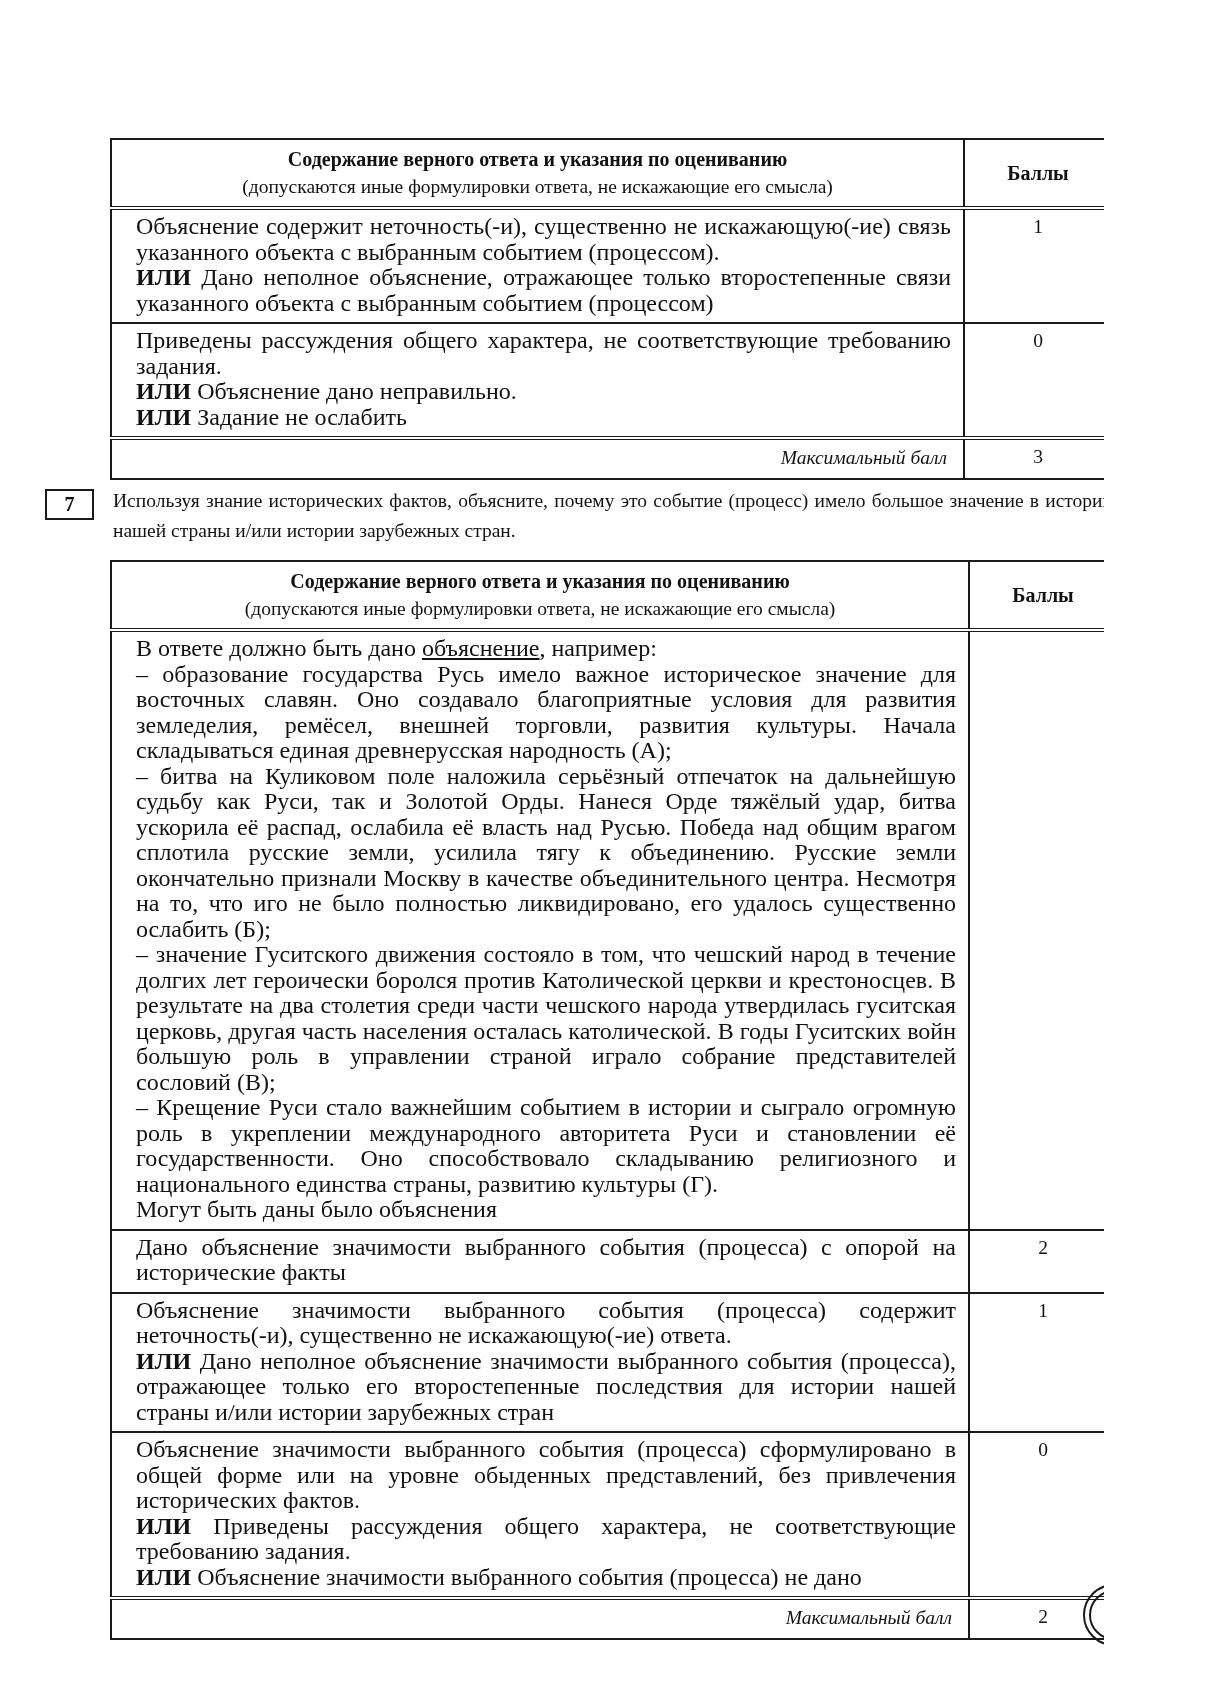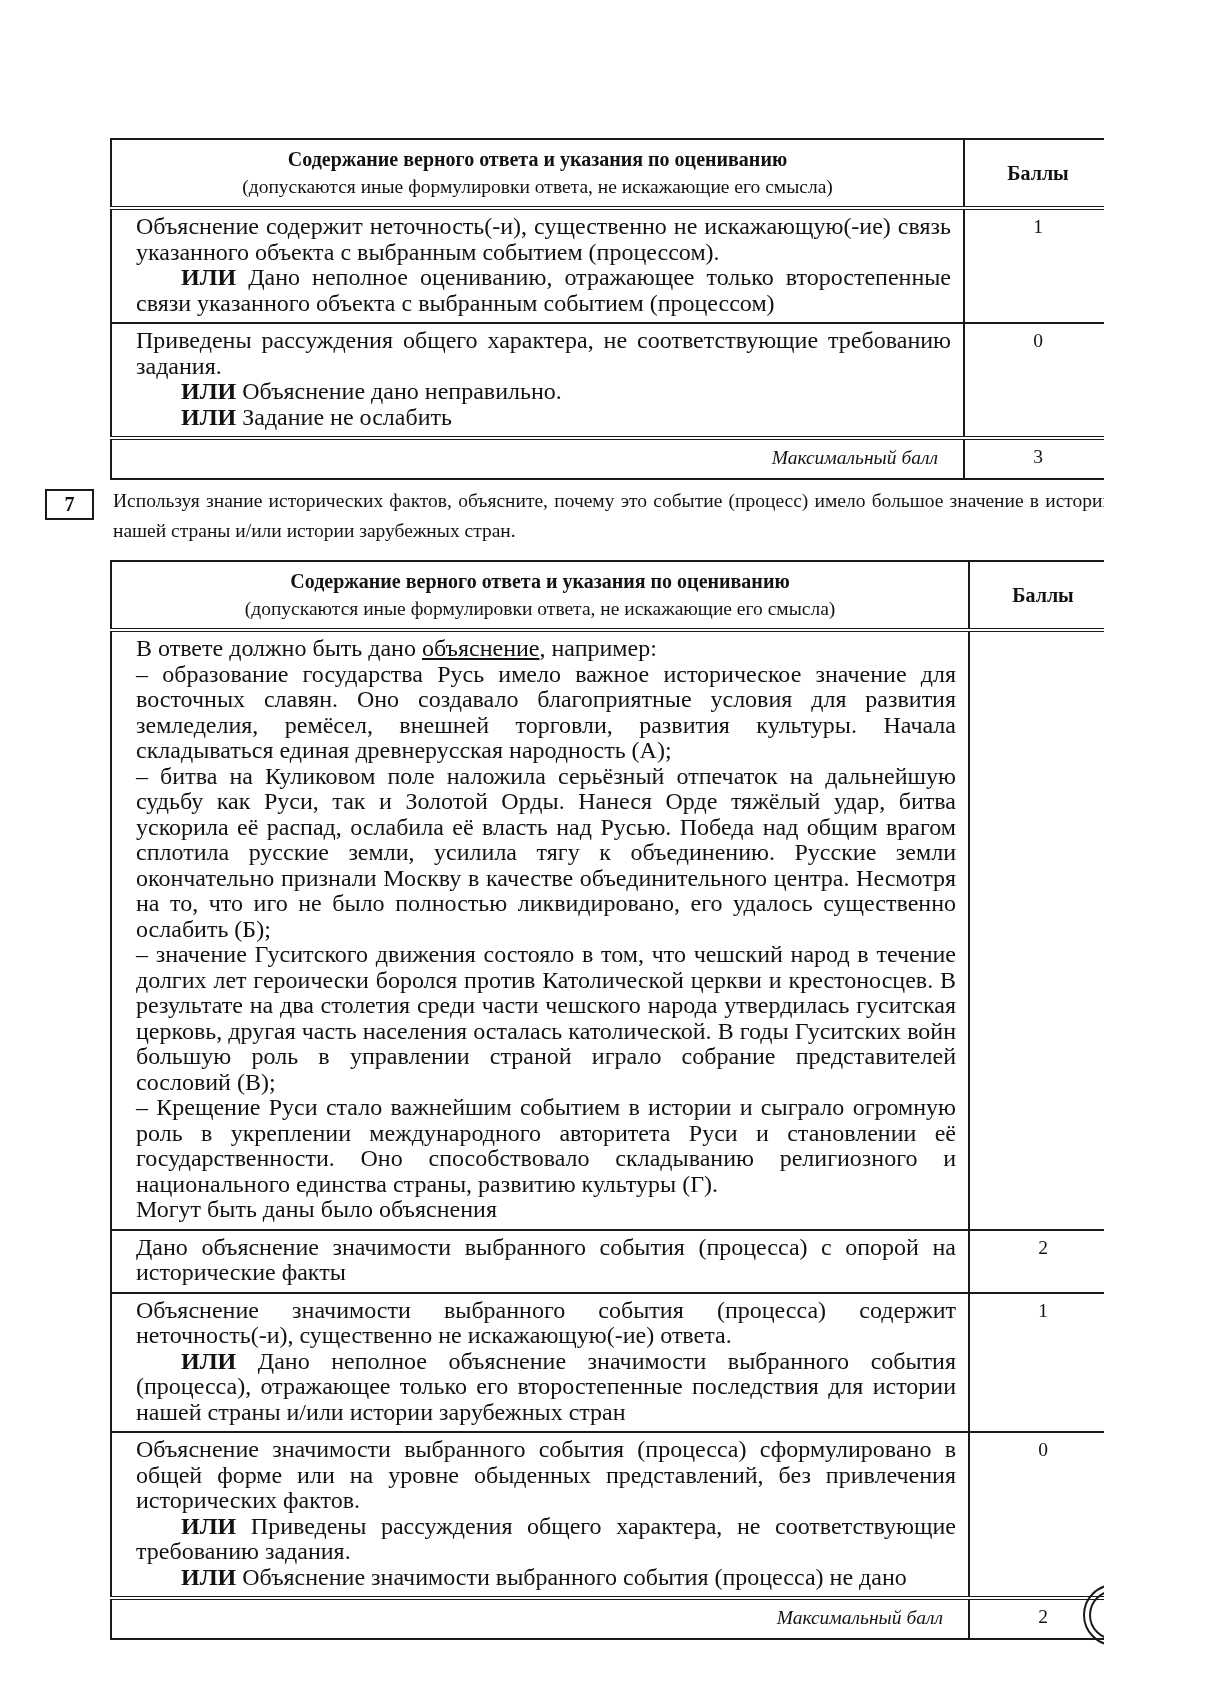--- a/index.html
+++ b/index.html
@@ -21,29 +21,29 @@
     padding:6px 10px;
   }
   .h-title{font-weight:bold;font-size:20px;line-height:27px;}
   .h-sub{font-weight:normal;font-size:19.5px;line-height:27px;}
   .h-score{font-weight:bold;font-size:20px;}
   td.criteria{
     text-align:justify;padding:4px 12px 6px 24px;
     font-size:24px;line-height:25.5px;
   }
   td.criteria .para{margin:0;}
-  td.criteria .b{font-weight:bold;margin-left:45px;}
+  td.criteria .b{font-weight:bold;}
   td.criteria .u{text-decoration:underline;}
   td.score-cell{
     text-align:center;font-size:19.5px;line-height:25.5px;padding-top:4px;
   }
   table.scoring tfoot td{border-top:4px double #1a1a1a;}
   td.max-cell{
     text-align:right;font-style:italic;font-size:19.5px;line-height:25.5px;
-    padding:5px 25px 7px 12px;
+    padding:5px 16px 7px 12px;
   }
   
   .task-num{
     position:absolute;left:45px;top:489px;width:45px;height:27px;
     border:2.5px solid #1a1a1a;font-weight:bold;font-size:20px;
     text-align:center;line-height:27px;
   }
   .task-text{
     position:absolute;left:113px;top:486px;width:1000px;
     font-size:19.5px;line-height:30px;text-align:justify;
@@ -77,21 +77,21 @@
             <div class="h-title">Содержание верного ответа и указания по оцениванию</div>
             <div class="h-sub">(допускаются иные формулировки ответа, не искажающие его смысла)</div>
           </th>
           <th class="h-score">Баллы</th>
         </tr>
       </thead>
       <tbody>
           <tr>
             <td class="criteria">
               <div class="para"><span>Объяснение содержит неточность(-и), существенно не искажающую(-ие) связь указанного объекта с выбранным событием (процессом).</span></div>
-              <div class="para"><span class="b">ИЛИ</span><span> Дано неполное оцениванию, отражающее только второстепенные связи указанного объекта с выбранным событием (процессом)</span></div>
+              <div class="para"><span class="b">ИЛИ</span><span> Дано неполное объяснение, отражающее только второстепенные связи указанного объекта с выбранным событием (процессом)</span></div>
             </td>
             <td class="score-cell">1</td>
           </tr>
           <tr>
             <td class="criteria">
               <div class="para"><span>Приведены рассуждения общего характера, не соответствующие требованию задания.</span></div>
               <div class="para"><span class="b">ИЛИ</span><span> Объяснение дано неправильно.</span></div>
               <div class="para"><span class="b">ИЛИ</span><span> Задание не ослабить</span></div>
             </td>
             <td class="score-cell">0</td>

